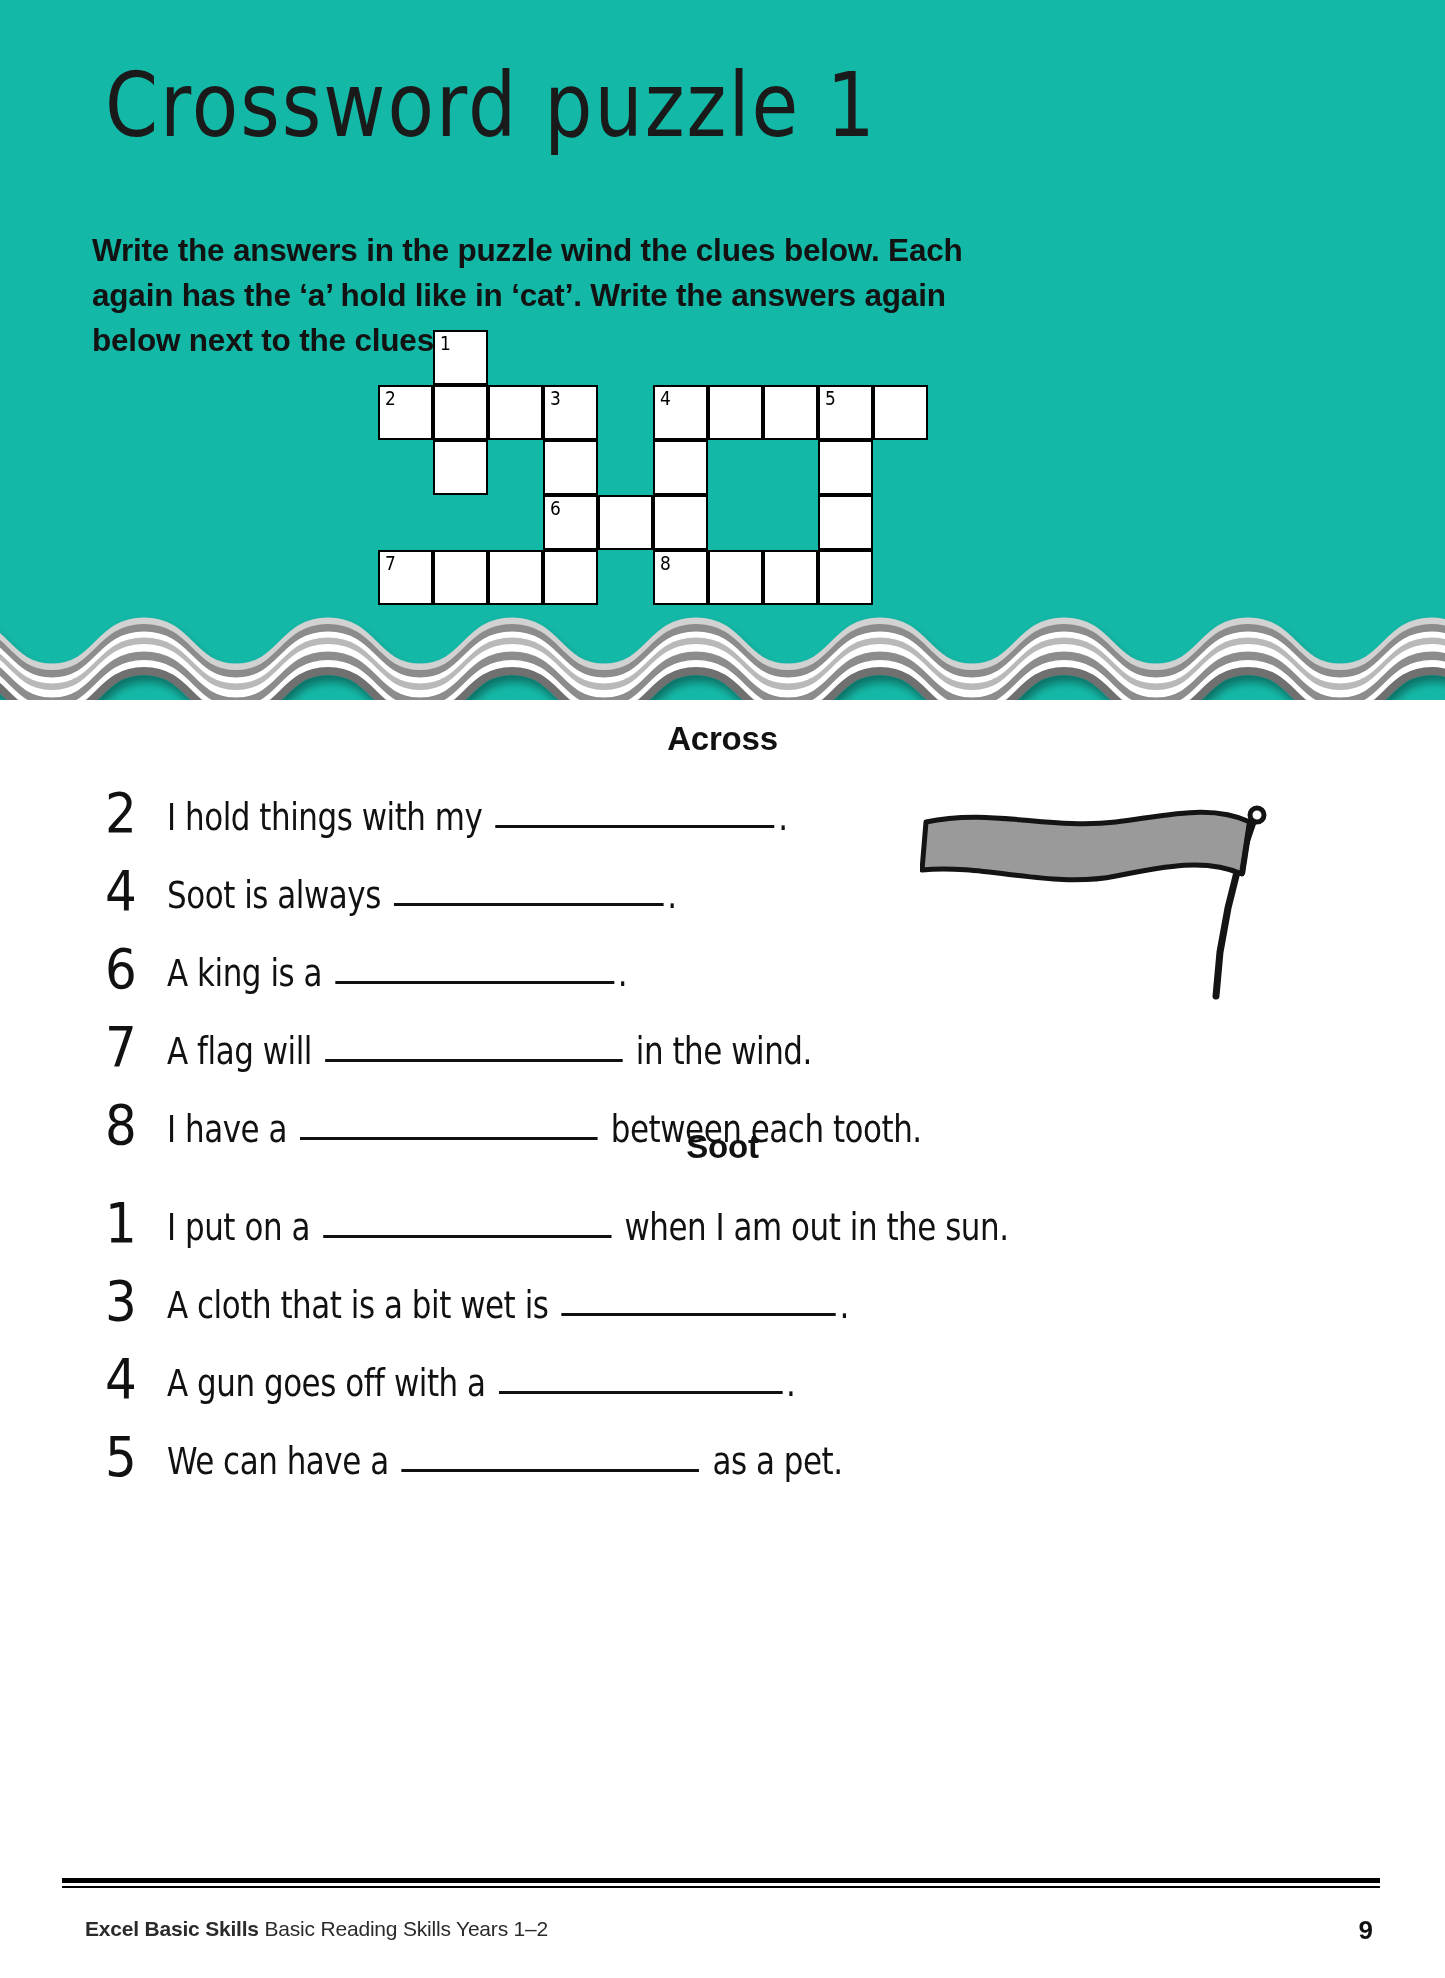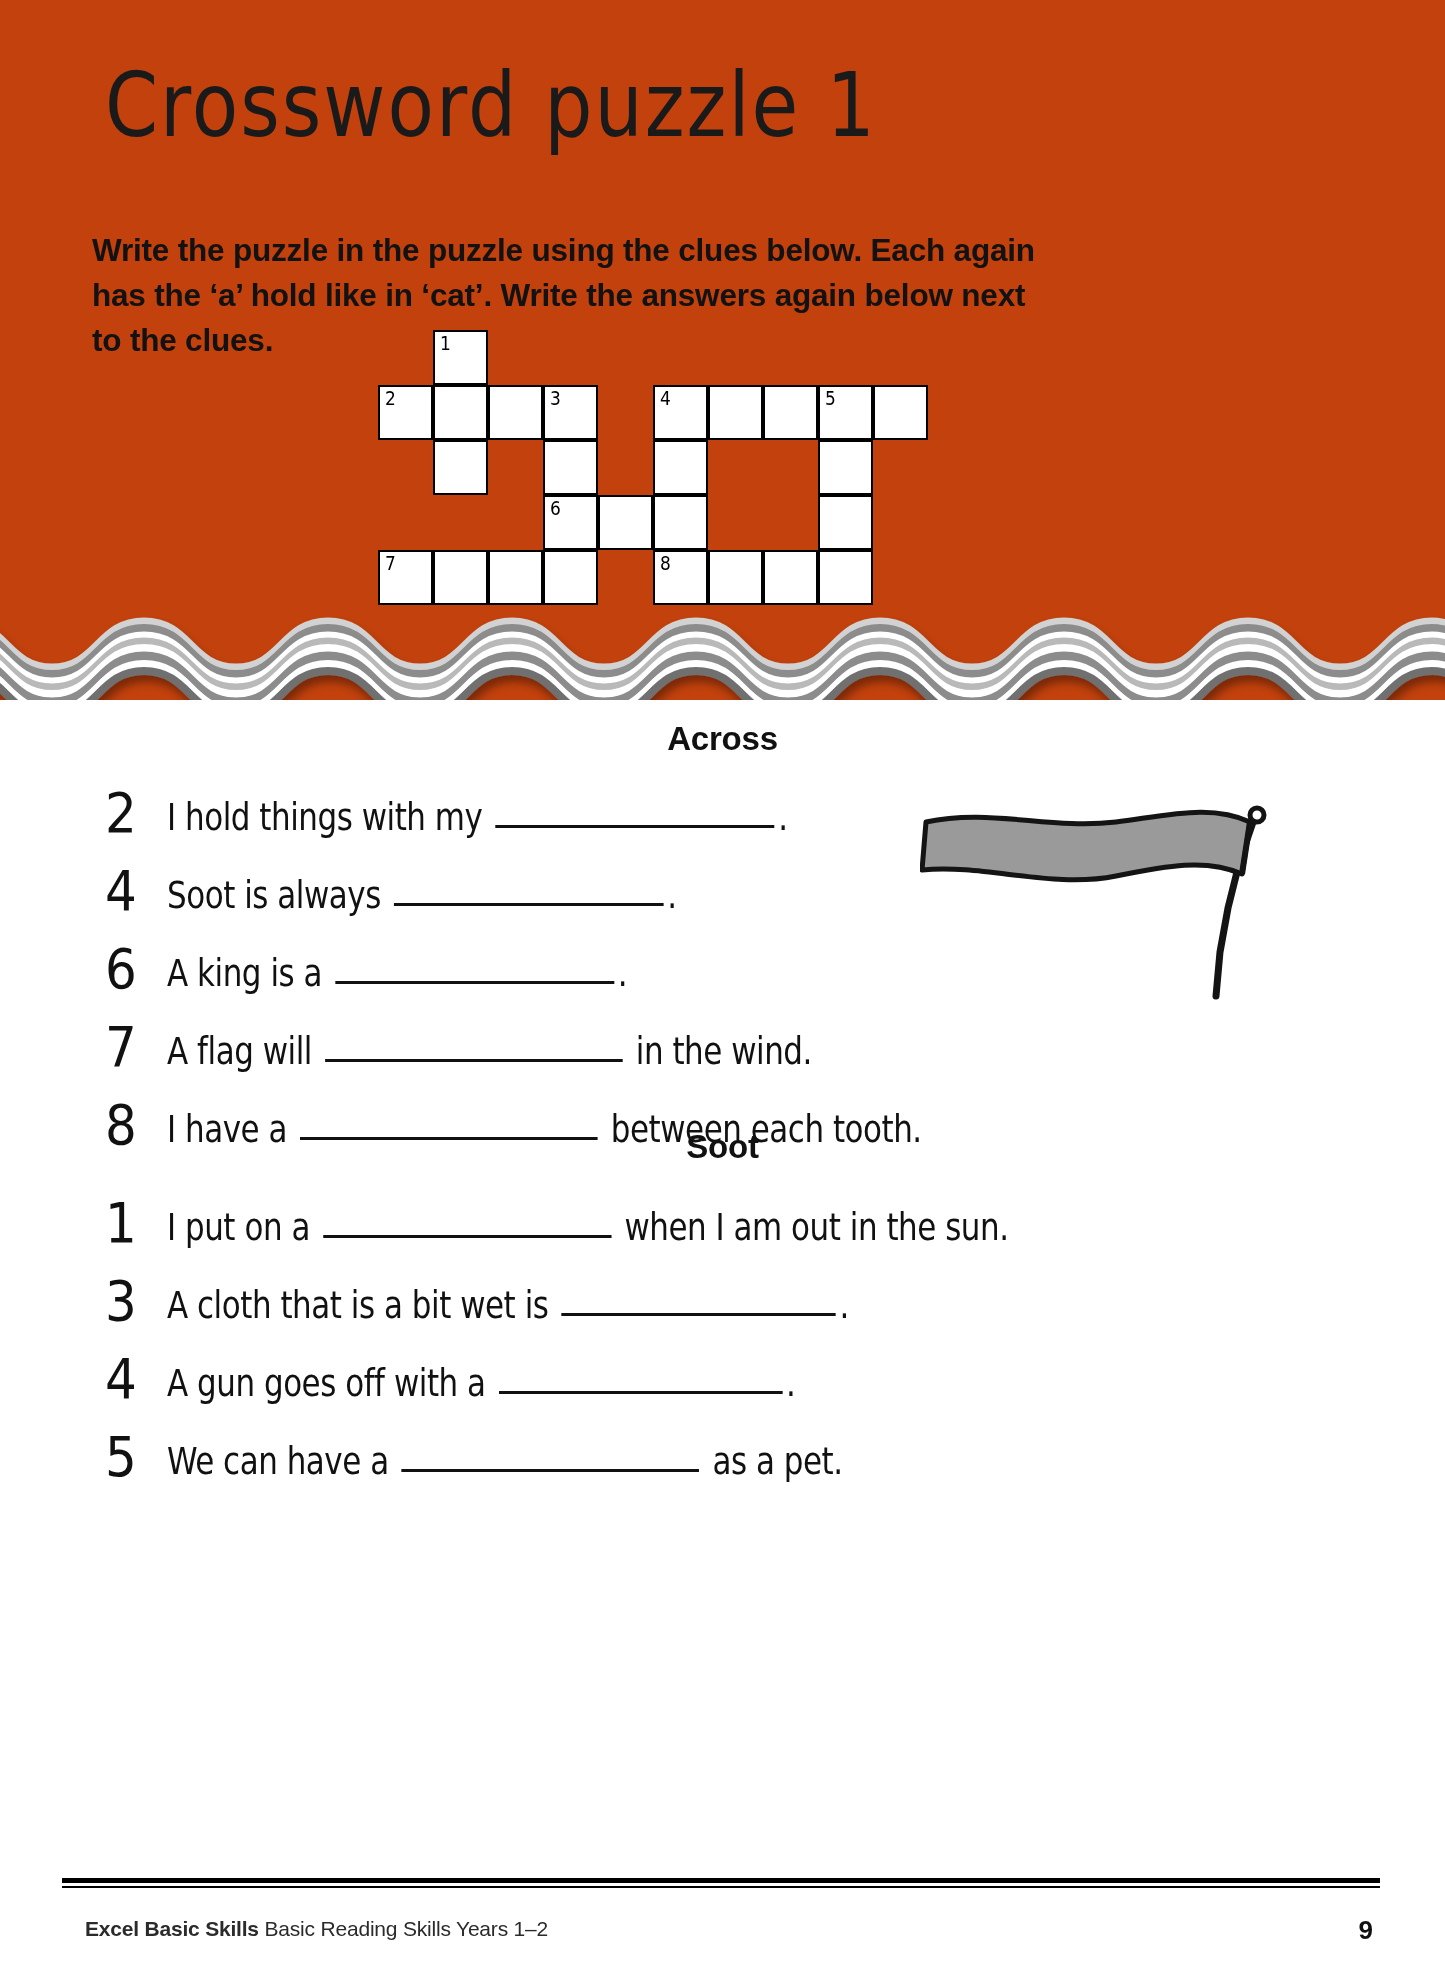--- a/index.html
+++ b/index.html
@@ -14,21 +14,21 @@
     font-family: "Liberation Sans", sans-serif;
     overflow: hidden;
   }
 
   
   #top-panel {
     position: absolute;
     left: 0; top: 0;
     width: 1445px;
     height: 700px;
-    background: #c2410c;
+    background: #14b8a6;
   }
 
   #page-title {
     position: absolute;
     left: 105px;
     top: 52px;
     font-family: "DejaVu Sans", sans-serif;
     font-size: 76px;
     font-weight: 400;
     letter-spacing: 2px;
@@ -187,21 +187,21 @@
   }
 </style>
 </head>
 <body>
 
 <div id="top-panel">
 
   <div id="page-title">Crossword puzzle 1</div>
 
   <div id="instructions">
-    <span>Write the puzzle in the puzzle using the clues below. Each</span>
+    <span>Write the answers in the puzzle wind the clues below. Each</span>
     <span>again has the </span><b>‘a’</b><span> hold like in </span><b>‘cat’</b><span>. Write the answers again</span>
     <span>below next to the clues.</span>
   </div>
 
   <div id="crossword">
       <div class="cw-cell" style="left: 110px; top: 0px;">
         <span class="cw-num">1</span>
       </div>
       <div class="cw-cell" style="left: 55px; top: 55px;">
         <span class="cw-num">2</span>

